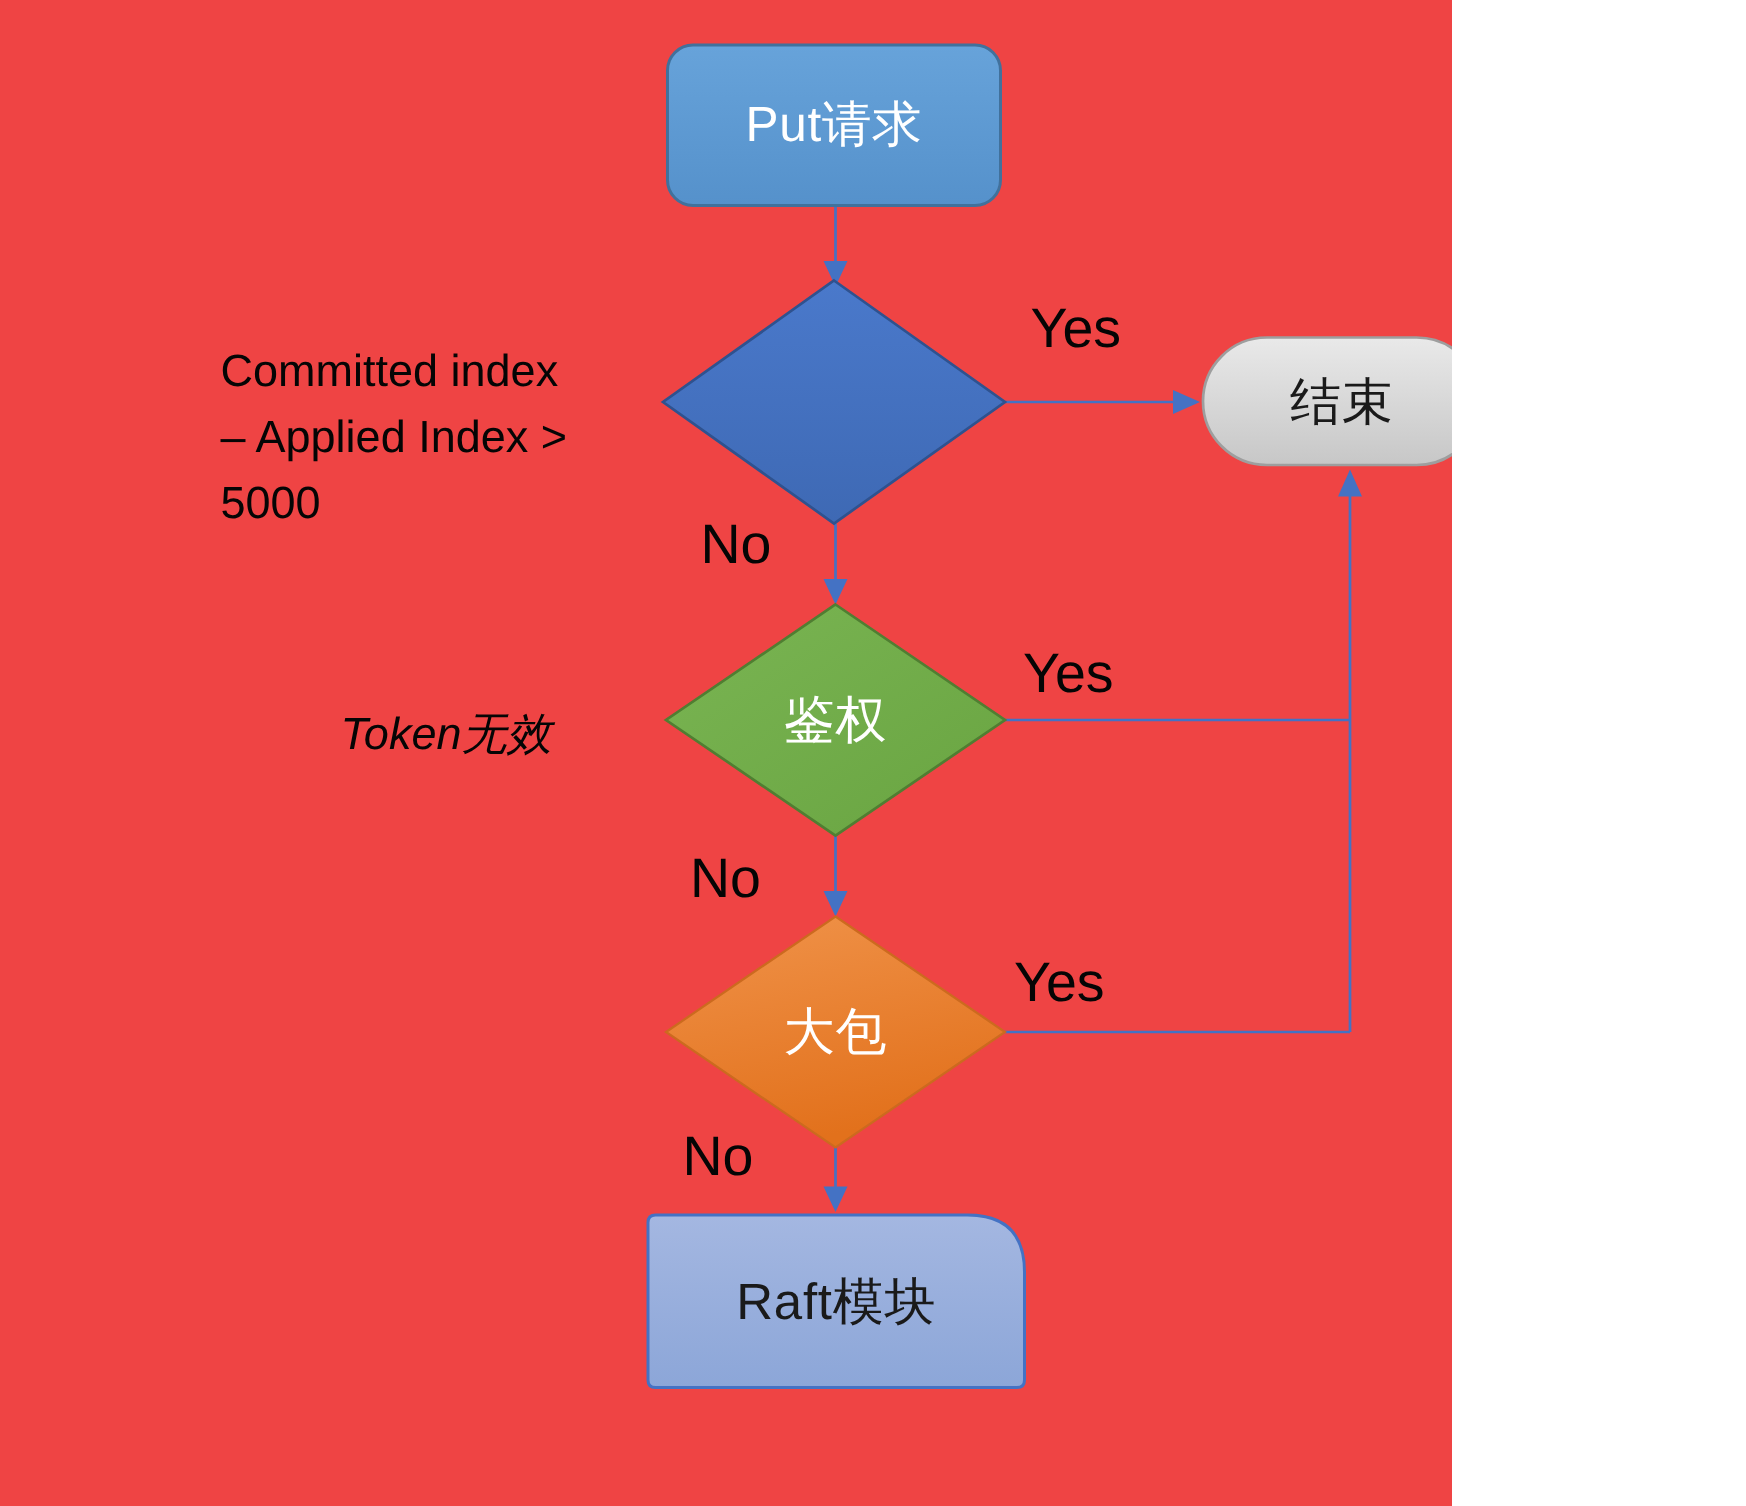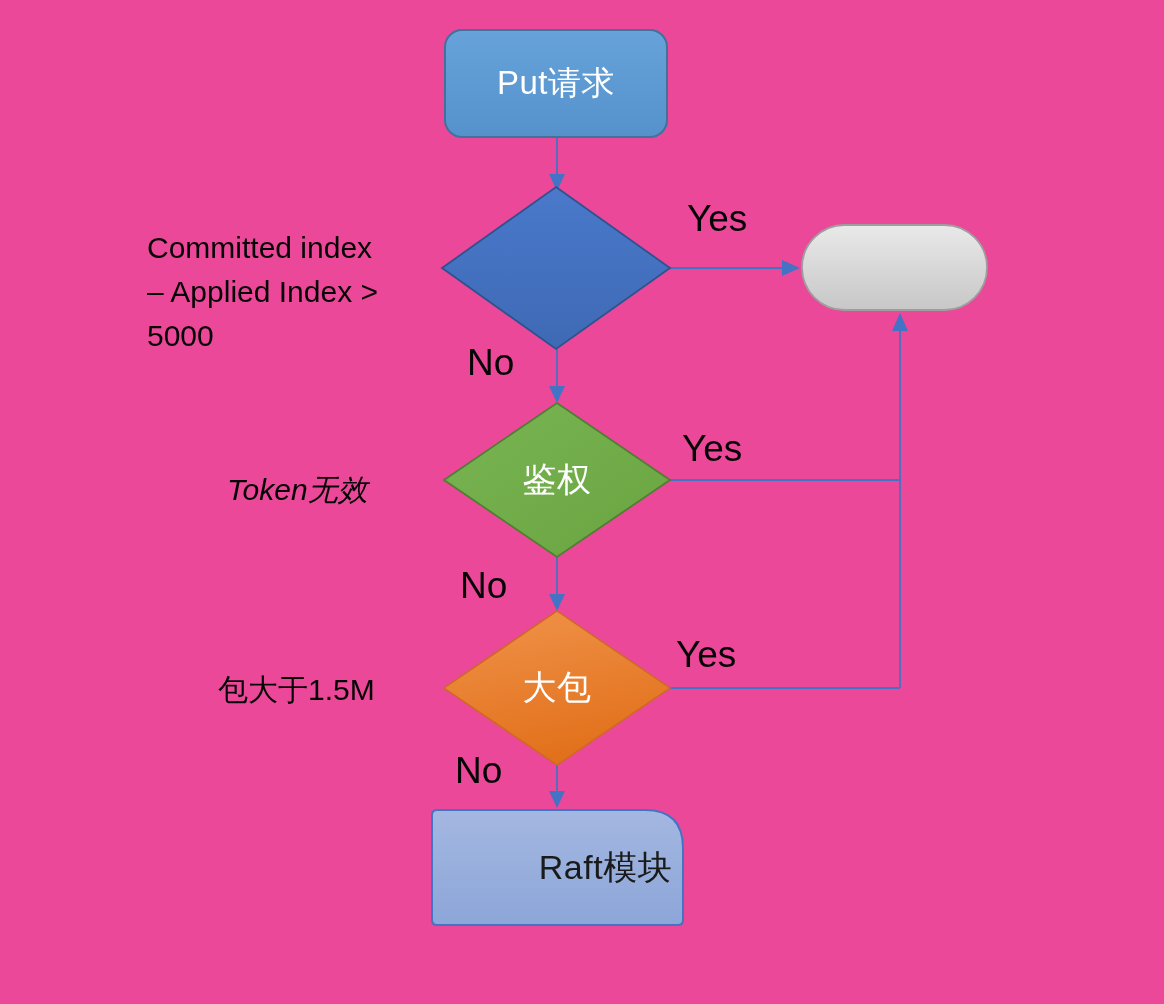--- a/index.html
+++ b/index.html
@@ -2,23 +2,23 @@
 <html><head>
 <meta charset="utf-8">
 <style>
   html, body { margin: 0; padding: 0; }
   body {
     font-family: "Liberation Sans", "DejaVu Sans", sans-serif;
     background: #ffffff;
   }
   #canvas {
     position: relative;
-    width: 1164px;
+    width: 968px;
     height: 1004px;
-    background: #ec4899;
+    background: #ef4444;
     overflow: hidden;
   }
   #wires {
     position: absolute;
     left: 0; top: 0;
     width: 1164px;
     height: 1004px;
   }
   .node-label {
     position: absolute;
@@ -108,34 +108,34 @@
     <polygon points="557,403 670,480 557,557 444,480" fill="url(#gradGreen)" stroke="#507E32" stroke-width="1.8"></polygon>
 
     <polygon points="557,611 670,688 557,765 444,688" fill="url(#gradOrange)" stroke="#CC6A1F" stroke-width="1.5"></polygon>
 
     <path d="M 437 810 L 645 810 Q 683 810 683 848 L 683 920 Q 683 925 678 925 L 437 925 Q 432 925 432 920 L 432 815 Q 432 810 437 810 Z" fill="url(#gradRaft)" stroke="#4472C4" stroke-width="2"></path>
   </svg>
 
   <div class="node-label white" style="left:445px; top:30px; width:222px; height:107px; font-size:33px;">Put请求</div>
 
 
+  <div class="node-label dark" style="left:802px; top:225px; width:185px; height:85px;">结束</div>
 
   <div class="node-label white" style="left:444px; top:611px; width:226px; height:154px;">大包</div>
 
   <div class="node-label white" style="left:444px; top:403px; width:226px; height:154px;">鉴权</div>
 
-  <div class="node-label dark" style="left:432px; top:810px; width:251px; height:115px;margin-left:48px;">Raft模块</div>
+  <div class="node-label dark" style="left:432px; top:810px; width:251px; height:115px;">Raft模块</div>
 
   <div class="side-label" style="left:147px; top:226px;">Committed index
  – Applied Index &gt;
 5000</div>
 
   <div class="side-label" style="left:227px; top:468px;font-style:italic;">Token无效</div>
 
-  <div class="side-label" style="left:218px; top:668px;">包大于1.5M</div>
 
   <div class="edge-label" style="left:687px; top:198px;">Yes</div>
   <div class="edge-label" style="left:467px; top:342px;">No</div>
 
   <div class="edge-label" style="left:682px; top:428px;">Yes</div>
   <div class="edge-label" style="left:460px; top:565px;">No</div>
 
   <div class="edge-label" style="left:676px; top:634px;">Yes</div>
   <div class="edge-label" style="left:455px; top:750px;">No</div>
 

